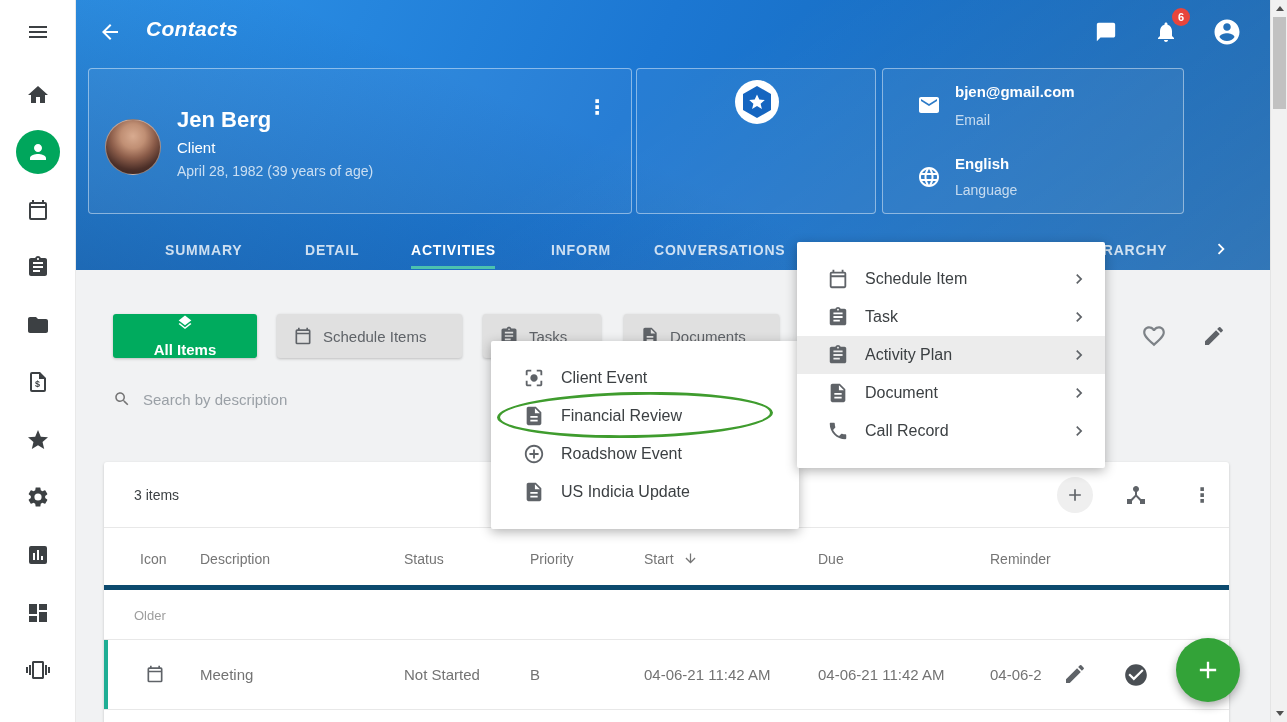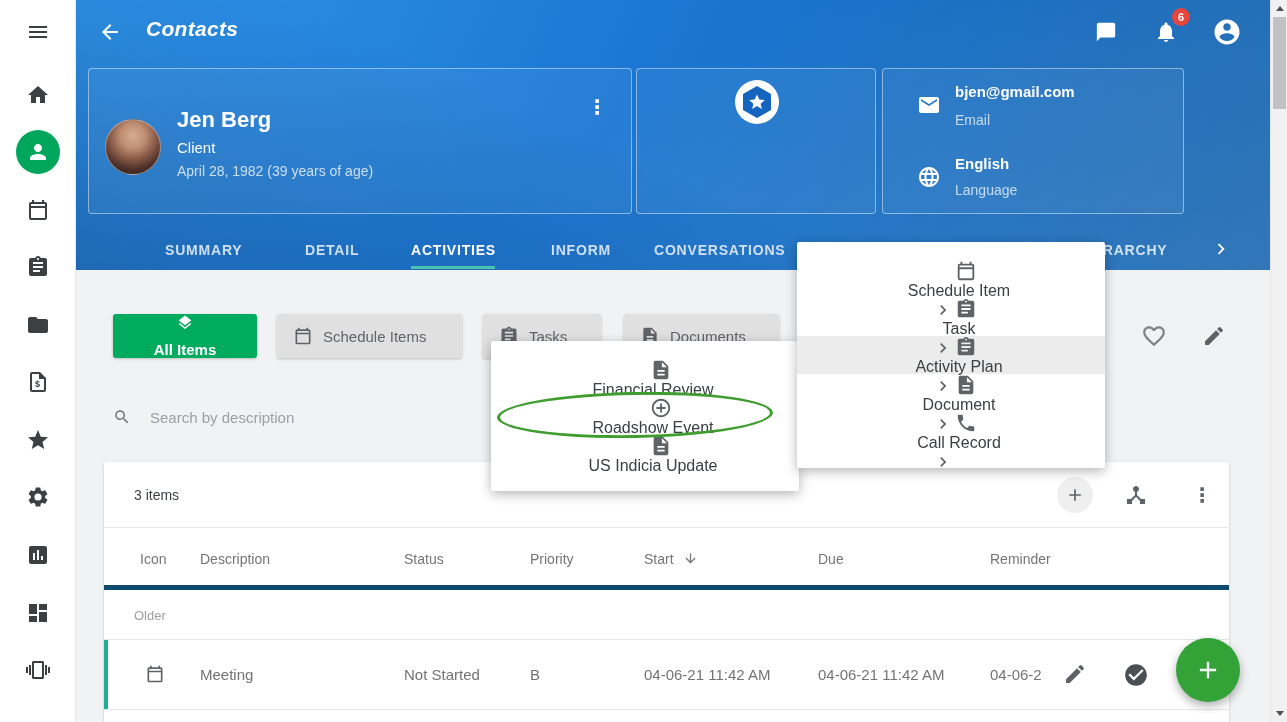--- a/index.html
+++ b/index.html
@@ -37,42 +37,42 @@
   .tab.active { color: #fff; }
   .tab-underline { position: absolute; left: 335px; top: 266px; width: 84px; height: 3px; background: #4cc2ae; }
 
   
   .content { position: absolute; left: 76px; top: 270px; right: 0; bottom: 0; background: #f1f2f3; overflow: hidden; }
   .fbtn { position: absolute; top: 44px; height: 44px; border: none; border-radius: 3px; display: flex; align-items: center; gap: 10px; padding: 0 16px; font-size: 15px; cursor: pointer; box-shadow: 0 1px 3px rgba(0,0,0,.22); font-family: inherit; }
   .fbtn.green { background: #00ab5e; color: #fff; font-weight: bold; flex-direction: column; }
   .fbtn.gray { background: #e0e0e0; color: #5f6368; }
   .ctrl-icon { position: absolute; cursor: pointer; }
 
-  .search-wrap { position: absolute; left: 37px; top: 132px; width: 400px; height: 30px; display: flex; align-items: center; gap: 19px; color: #757575; }
+  .search-wrap { position: absolute; left: 37px; top: 114px; width: 400px; height: 30px; display: flex; align-items: center; gap: 12px; color: #757575; }
   .search-wrap input { border: none; background: transparent; outline: none; font-size: 15px; color: #3c4043; width: 330px; font-family: inherit; }
   .search-wrap input::placeholder { color: #9aa0a6; }
 
   .table-card { position: absolute; left: 28px; top: 192px; width: 1125px; height: 520px; background: #fff; border-radius: 3px; box-shadow: 0 1px 3px rgba(0,0,0,.18); }
   .tc-header { position: relative; height: 66px; border-bottom: 1px solid #e8e8e8; }
   .tc-count { position: absolute; left: 30px; top: 25px; font-size: 14px; color: #3c4043; }
   .round-add { position: absolute; left: 953px; top: 15px; width: 36px; height: 36px; border-radius: 50%; background: #efefef; display: flex; align-items: center; justify-content: center; color: #5f6368; cursor: pointer; }
   .tc-cols { position: relative; height: 62px; border-bottom: 5px solid #0c4a6e; font-size: 14px; color: #757575; }
   .col { position: absolute; top: 23px; }
   .tc-group { position: relative; height: 50px; border-bottom: 1px solid #e8e8e8; }
   .group-label { position: absolute; left: 30px; top: 18px; font-size: 13px; color: #9e9e9e; }
   .tc-row { position: relative; height: 70px; border-bottom: 1px solid #e8e8e8; font-size: 15px; color: #737373; }
   .row-accent { position: absolute; left: 0; top: 0; width: 4px; height: 100%; background: #1fae94; }
   .cell { position: absolute; top: 26px; }
   .row-icon { position: absolute; top: 24px; color: #5f6368; }
 
   .fab { position: absolute; left: 1100px; top: 368px; width: 64px; height: 64px; border-radius: 50%; background: #33a338; box-shadow: 0 4px 10px rgba(0,0,0,.32); display: flex; align-items: center; justify-content: center; color: #fff; cursor: pointer; z-index: 6; border: none; }
 
   
   .menu { position: absolute; width: 308px; background: #fff; border-radius: 2px; box-shadow: 0 3px 12px rgba(0,0,0,.30); z-index: 10; padding: 18px 0; }
-  .menu-item { height: 38px; display: flex; align-items: center; font-size: 16px; color: #3c4043; cursor: pointer; flex-direction: column; }
+  .menu-item { height: 38px; display: flex; align-items: center; font-size: 16px; color: #3c4043; cursor: pointer; }
   .menu-item.hl { background: #ececec; }
   .mi-icon { margin-left: 30px; color: #5f6368; display: flex; }
   .mi-label { margin-left: 16px; flex: 1; }
   .mi-chev { margin-right: 16px; color: #5f6368; display: flex; }
   .task-menu .mi-icon { margin-left: 32px; }
 
   .annotation-ellipse { position: absolute; left: 497px; top: 392px; width: 276px; height: 46px; border: 3px solid #3f9c2e; border-radius: 50%; transform: rotate(-1deg); z-index: 12; pointer-events: none; }
 
   
   .scrollbar { position: absolute; right: 0; top: 0; width: 17px; height: 722px; background: #f1f1f1; border-left: 1px solid #e4e4e4; z-index: 30; }
@@ -335,20 +335,28 @@
       <svg width="28" height="28" viewBox="0 0 24 24">
           <path class="ic" d="M19 13h-6v6h-2v-6H5v-2h6V5h2v6h6v2z"></path>
         </svg>
     </button>
   </div>
 
   <div class="menu task-menu" style="left:491px;top:341px">
     <div class="menu-item">
       <span class="mi-icon">
         <svg width="22" height="22" viewBox="0 0 24 24">
+            <path class="ic" d="M12 8c-2.21 0-4 1.79-4 4s1.79 4 4 4 4-1.79 4-4-1.79-4-4-4zm-7 7H3v4c0 1.1.9 2 2 2h4v-2H5v-4zM5 5h4V3H5c-1.1 0-2 .9-2 2v4h2V5zm14-2h-4v2h4v4h2V5c0-1.1-.9-2-2-2zm0 16h-4v2h4c1.1 0 2-.9 2-2v-4h-2v4z"></path>
+          </svg>
+      </span>
+      <span class="mi-label">Client Event</span>
+    </div>
+    <div class="menu-item">
+      <span class="mi-icon">
+        <svg width="22" height="22" viewBox="0 0 24 24">
             <path class="ic" d="M14 2H6c-1.1 0-2 .9-2 2v16c0 1.1.9 2 2 2h12c1.1 0 2-.9 2-2V8l-6-6zm2 16H8v-2h8v2zm0-4H8v-2h8v2zm-3-5V3.5L18.5 9H13z"></path>
           </svg>
       </span>
       <span class="mi-label">Financial Review</span>
     </div>
     <div class="menu-item">
       <span class="mi-icon">
         <svg width="22" height="22" viewBox="0 0 24 24">
             <path class="ic" d="M13 7h-2v4H7v2h4v4h2v-4h4v-2h-4V7zm-1-5C6.48 2 2 6.48 2 12s4.48 10 10 10 10-4.48 10-10S17.52 2 12 2zm0 18c-4.41 0-8-3.59-8-8s3.59-8 8-8 8 3.59 8 8-3.59 8-8 8z"></path>
           </svg>

